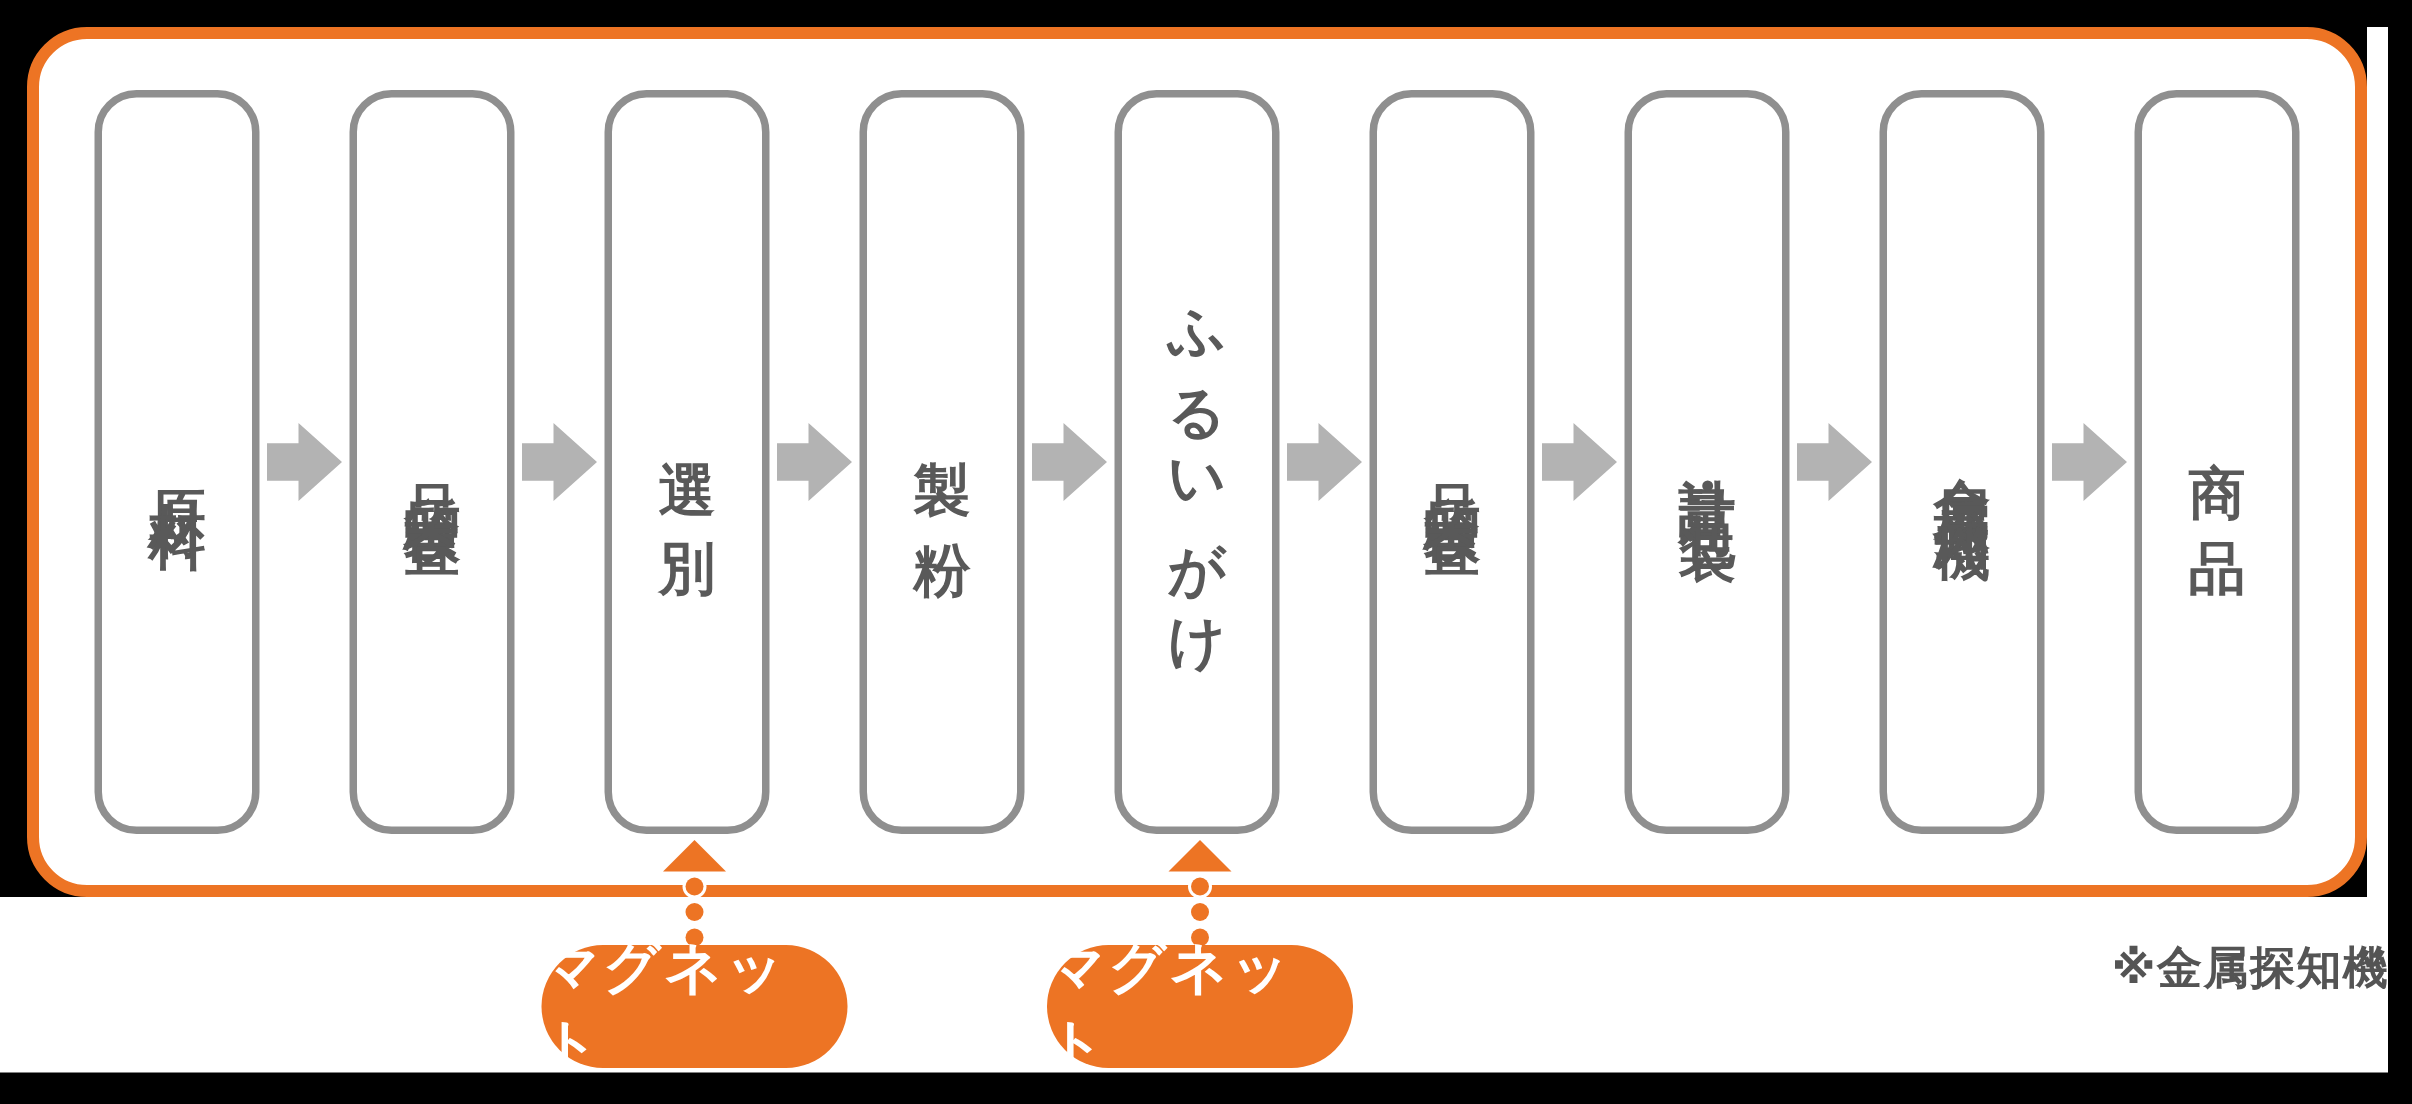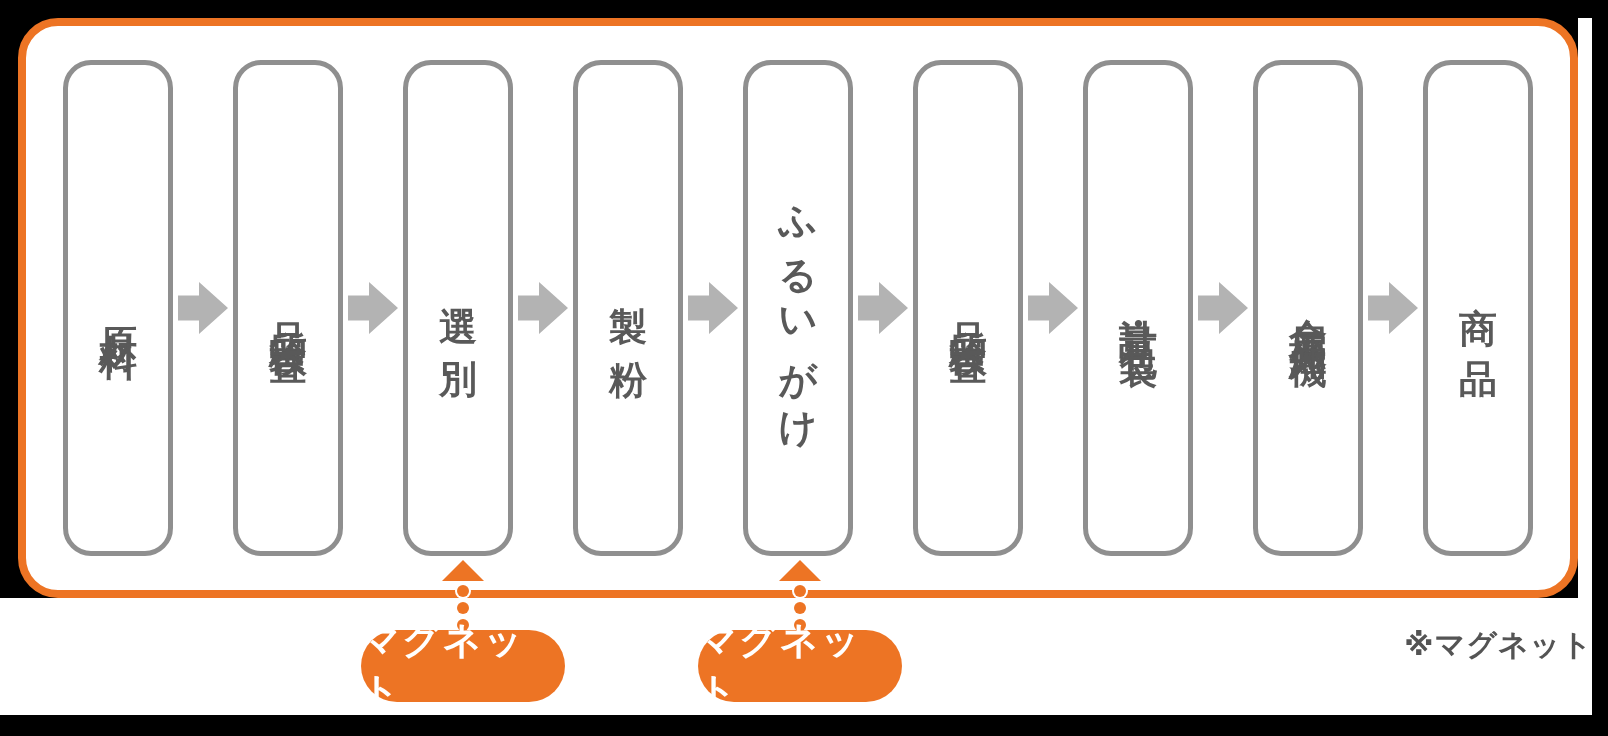--- a/index.html
+++ b/index.html
@@ -67,21 +67,21 @@
     position:absolute; left:96px;
     width:12px; height:12px; border-radius:50%;
     background:#ED7424;
     box-shadow:0 0 0 2px #ffffff;
   }
   .dot.d1 { top:25px; }
   .dot.d2 { top:42px; }
   .dot.d3 { top:59px; }
   .pill {
     position:absolute; left:0; top:70px;
-    width:204px; height:72px;
+    width:204px; height:82px;
     background:#ED7424;
     border-radius:41px;
     display:flex; align-items:center; justify-content:center;
     color:#ffffff;
     font-size:38px;
     font-weight:700;
     letter-spacing:2px;
   }
   .note {
     position:absolute; top:625px; right:15px;
@@ -148,13 +148,13 @@
 <div class="callout c2">
   <div class="tri"></div>
   <div class="dot d1"></div>
   <div class="dot d2"></div>
   <div class="dot d3"></div>
   <div class="pill">
     <span>マグネット</span>
   </div>
 </div>
 
-<div class="note">※マグネット</div>
+<div class="note">※金属探知機</div>
 
 </body></html>

